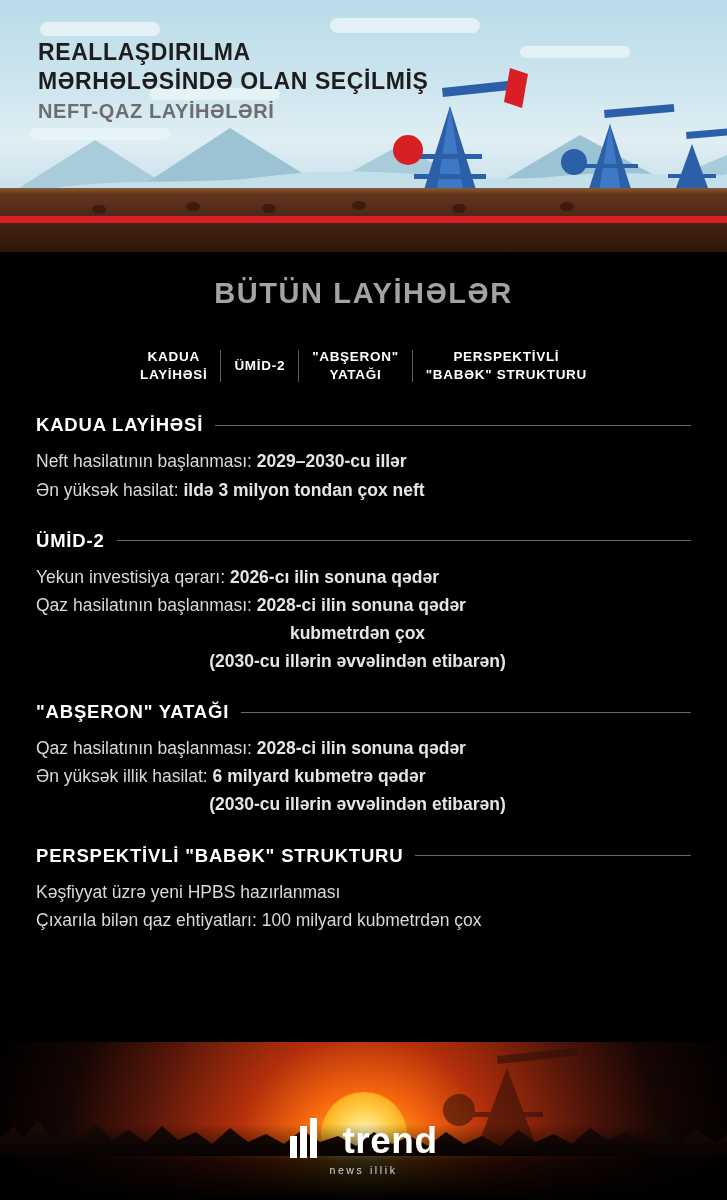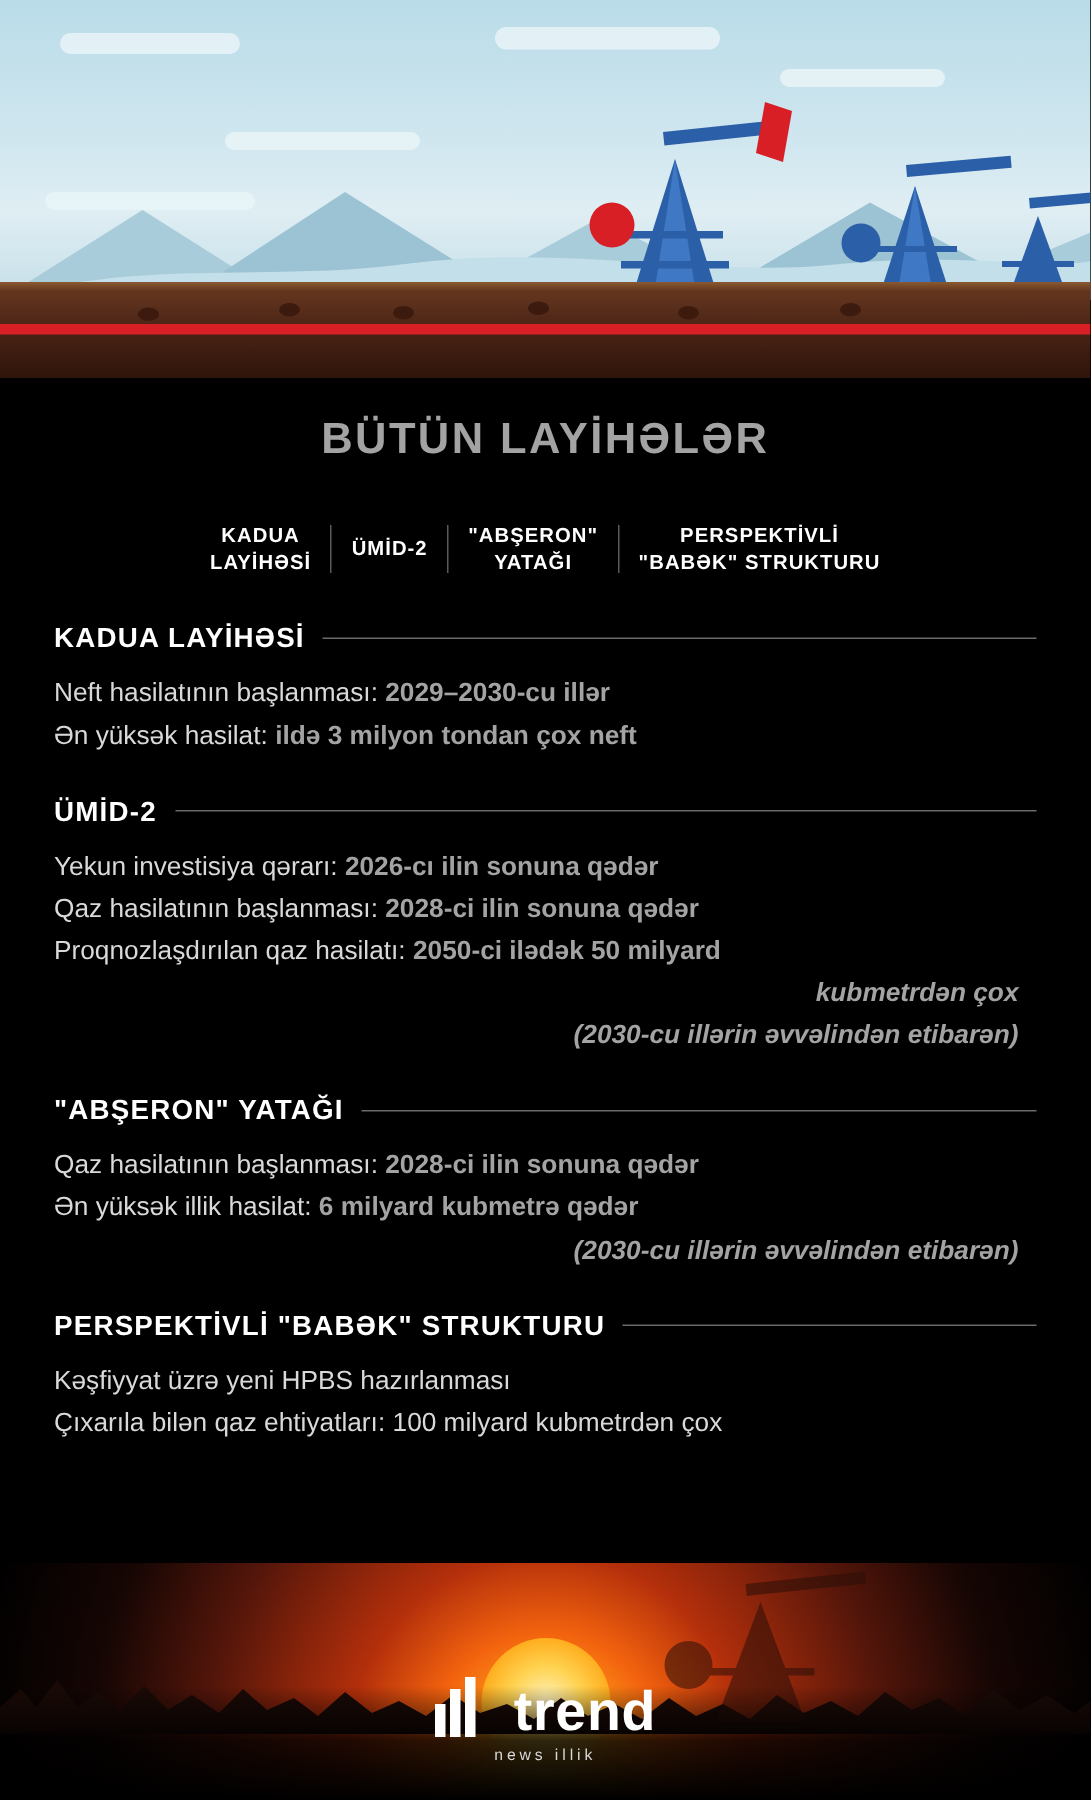--- a/index.html
+++ b/index.html
@@ -77,22 +77,22 @@
   .section { margin-bottom:26px; }
   .sec-head { display:flex; align-items:center; gap:12px; margin-bottom:12px; }
   .sec-title {
     font-weight:bold; font-size:18.5px; letter-spacing:.8px; color:#ffffff; white-space:nowrap;
   }
   .sec-rule { flex:1; height:1px; background:#6a6a6a; }
   .row {
     font-size:17.5px; line-height:1.55; color:#d9d9d9; margin-bottom:1px;
     font-weight:normal;
   }
-  .row b { color:#a3a3a3; font-weight:bold; }
-  .row.indent { text-align:right; padding-right:12px;font-style:italic; }
+  .row b { color:#e5e5e5; font-weight:bold; }
+  .row.indent { text-align:center; padding-right:12px; }
   .row.indent b { font-weight:bold; }
   .row.plain { color:#d9d9d9; }
 
   
   .sunset {
     position:absolute; left:0; bottom:0; width:727px; height:160px;
     z-index:4;
     background:
       radial-gradient(circle at 50% 78%, #ffd24a 0%, #ff9a18 10%, #f2620e 20%, #b32f0b 34%, #55160a 58%, #160604 78%, #000 100%);
     overflow:hidden;
@@ -168,20 +168,25 @@
       <circle cx="14" cy="84" r="13" fill="#2b5fa8"></circle>
       <rect x="3" y="80" width="22" height="6" fill="#2b5fa8" transform="rotate(30 14 84)"></rect>
     </svg>
 
     <svg style="position:absolute; left:648px; top:104px;" width="90" height="95" viewBox="0 0 90 95">
       <polygon points="24,95 44,40 64,95" fill="#2b5fa8"></polygon>
       <rect x="20" y="70" width="48" height="4" fill="#2b5fa8"></rect>
       <rect x="38" y="28" width="52" height="7" fill="#2b5fa8" transform="rotate(-5 38 28)"></rect>
     </svg>
 
+    <div class="header-text">
+      <div class="l1">REALLAŞDIRILMA</div>
+      <div class="l2">MƏRHƏLƏSİNDƏ OLAN SEÇİLMİŞ</div>
+      <div class="l3">NEFT-QAZ LAYİHƏLƏRİ</div>
+    </div>
   </div>
 
   <div class="ground">
     <div class="grassline"></div>
     <div class="redline"></div>
     <div class="pebble" style="left:186px; top:14px;"></div>
     <div class="pebble" style="left:262px; top:16px;"></div>
     <div class="pebble" style="left:352px; top:13px;"></div>
     <div class="pebble" style="left:452px; top:16px;"></div>
     <div class="pebble" style="left:560px; top:14px;"></div>
@@ -243,24 +248,20 @@
           <div class="sec-rule"></div>
         </div>
         <div class="row">
           <span>Yekun investisiya qərarı:</span>
           <b>2026-cı ilin sonuna qədər</b>
         </div>
         <div class="row">
           <span>Qaz hasilatının başlanması:</span>
           <b>2028-ci ilin sonuna qədər</b>
         </div>
-        <div class="row">
-          <span>Proqnozlaşdırılan qaz hasilatı:</span>
-          <b>2050-ci ilədək 50 milyard</b>
-        </div>
         <div class="row indent">
           <b>kubmetrdən çox</b>
         </div>
         <div class="row indent">
           <b>(2030-cu illərin əvvəlindən etibarən)</b>
         </div>
       </div>
 
       <div class="section">
         <div class="sec-head">

